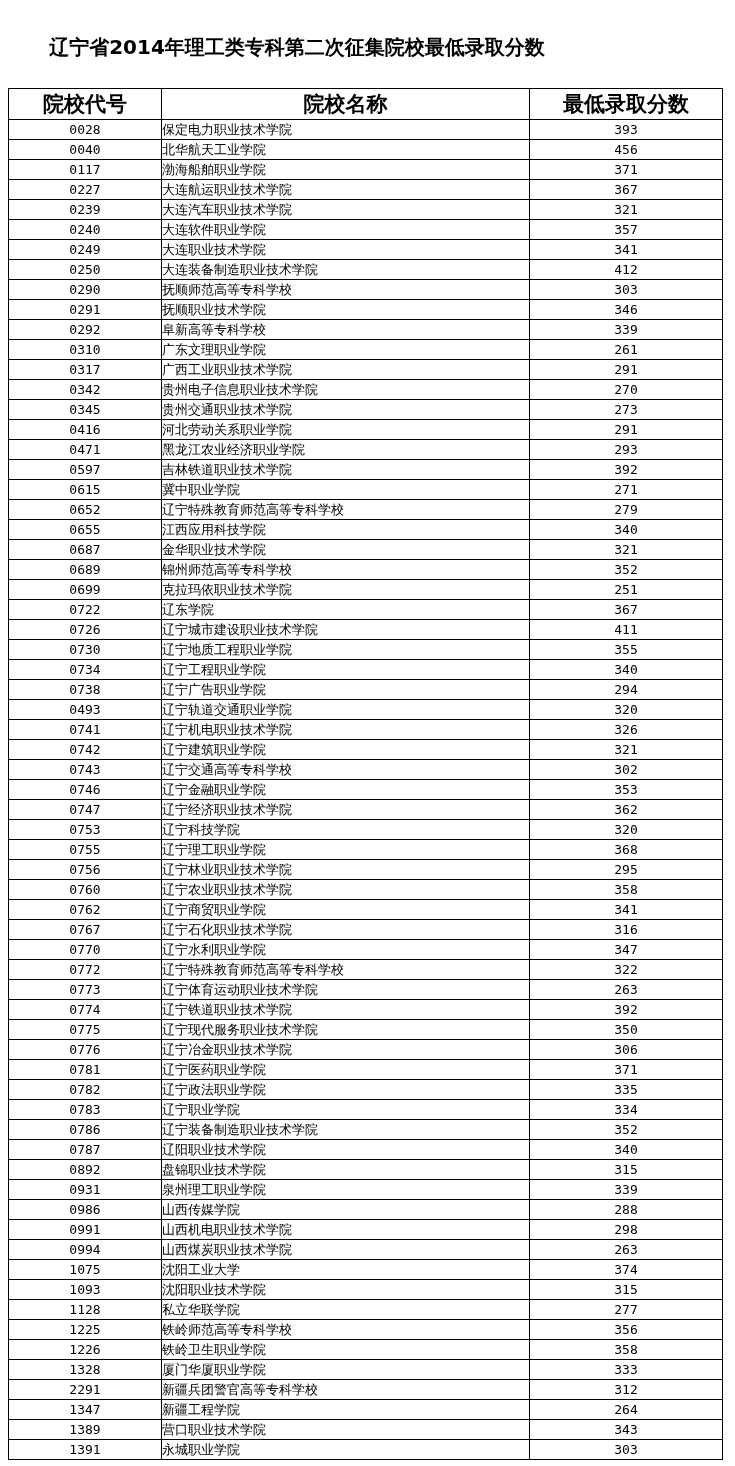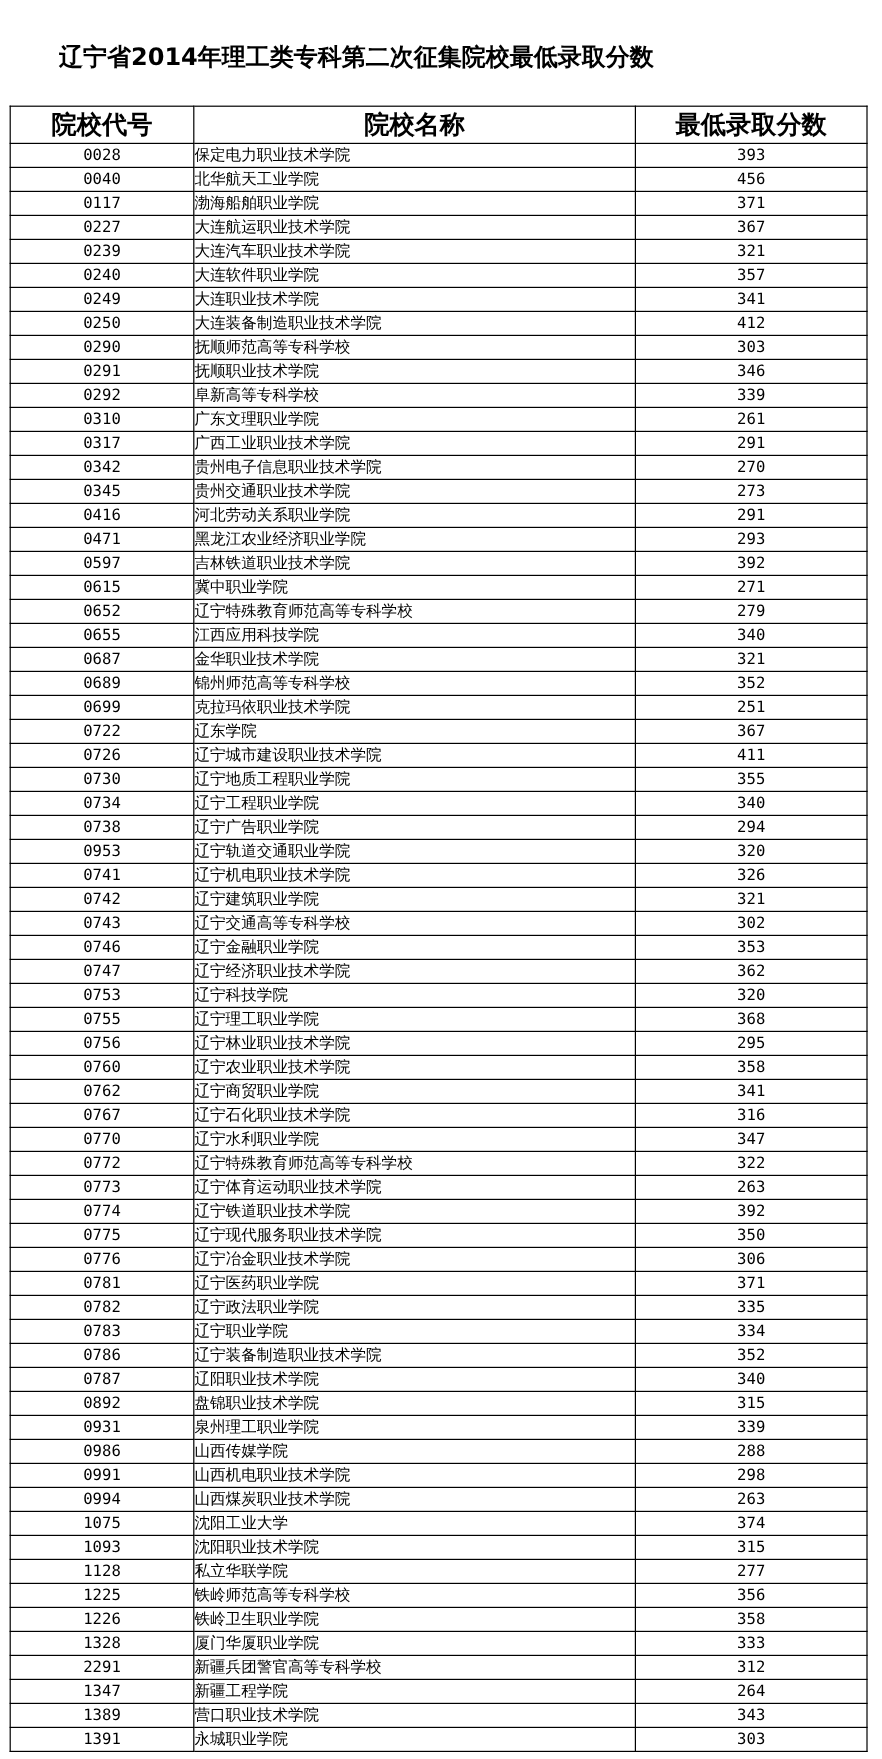--- a/index.html
+++ b/index.html
@@ -187,21 +187,21 @@
         <td class="code">0734</td>
         <td class="name">辽宁工程职业学院</td>
         <td class="score">340</td>
       </tr>
       <tr>
         <td class="code">0738</td>
         <td class="name">辽宁广告职业学院</td>
         <td class="score">294</td>
       </tr>
       <tr>
-        <td class="code">0953</td>
+        <td class="code">0493</td>
         <td class="name">辽宁轨道交通职业学院</td>
         <td class="score">320</td>
       </tr>
       <tr>
         <td class="code">0741</td>
         <td class="name">辽宁机电职业技术学院</td>
         <td class="score">326</td>
       </tr>
       <tr>
         <td class="code">0742</td>

